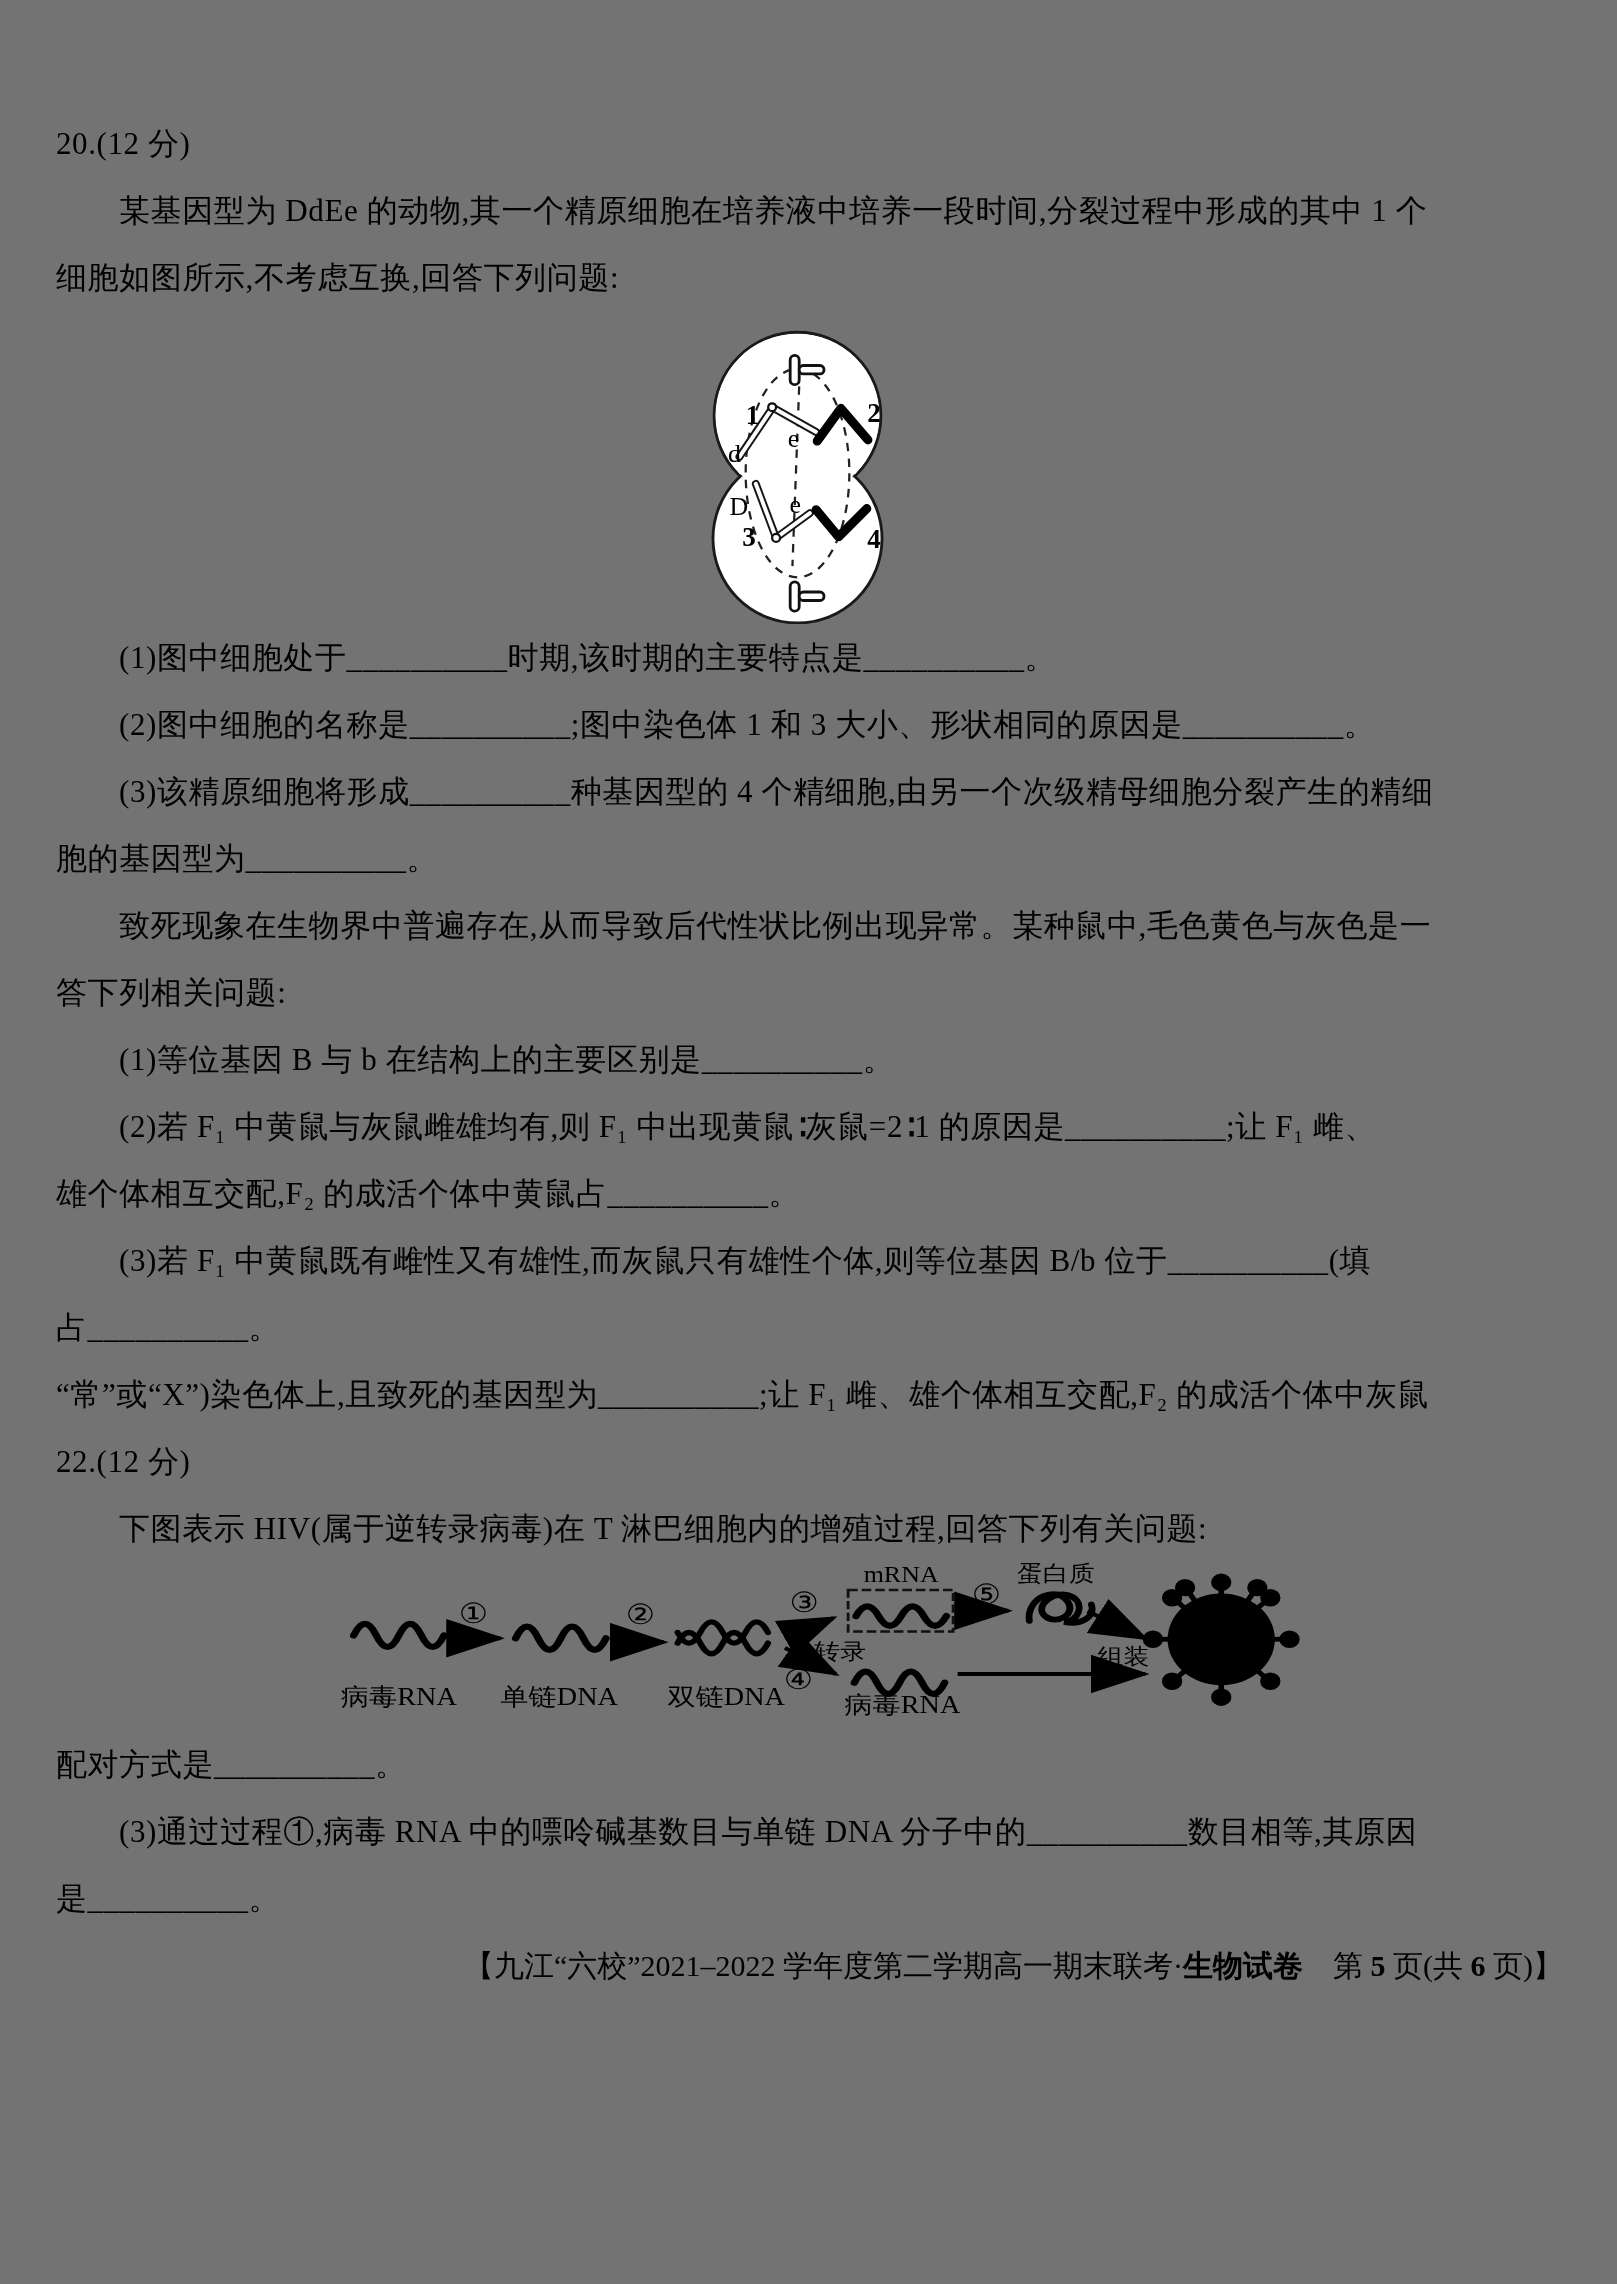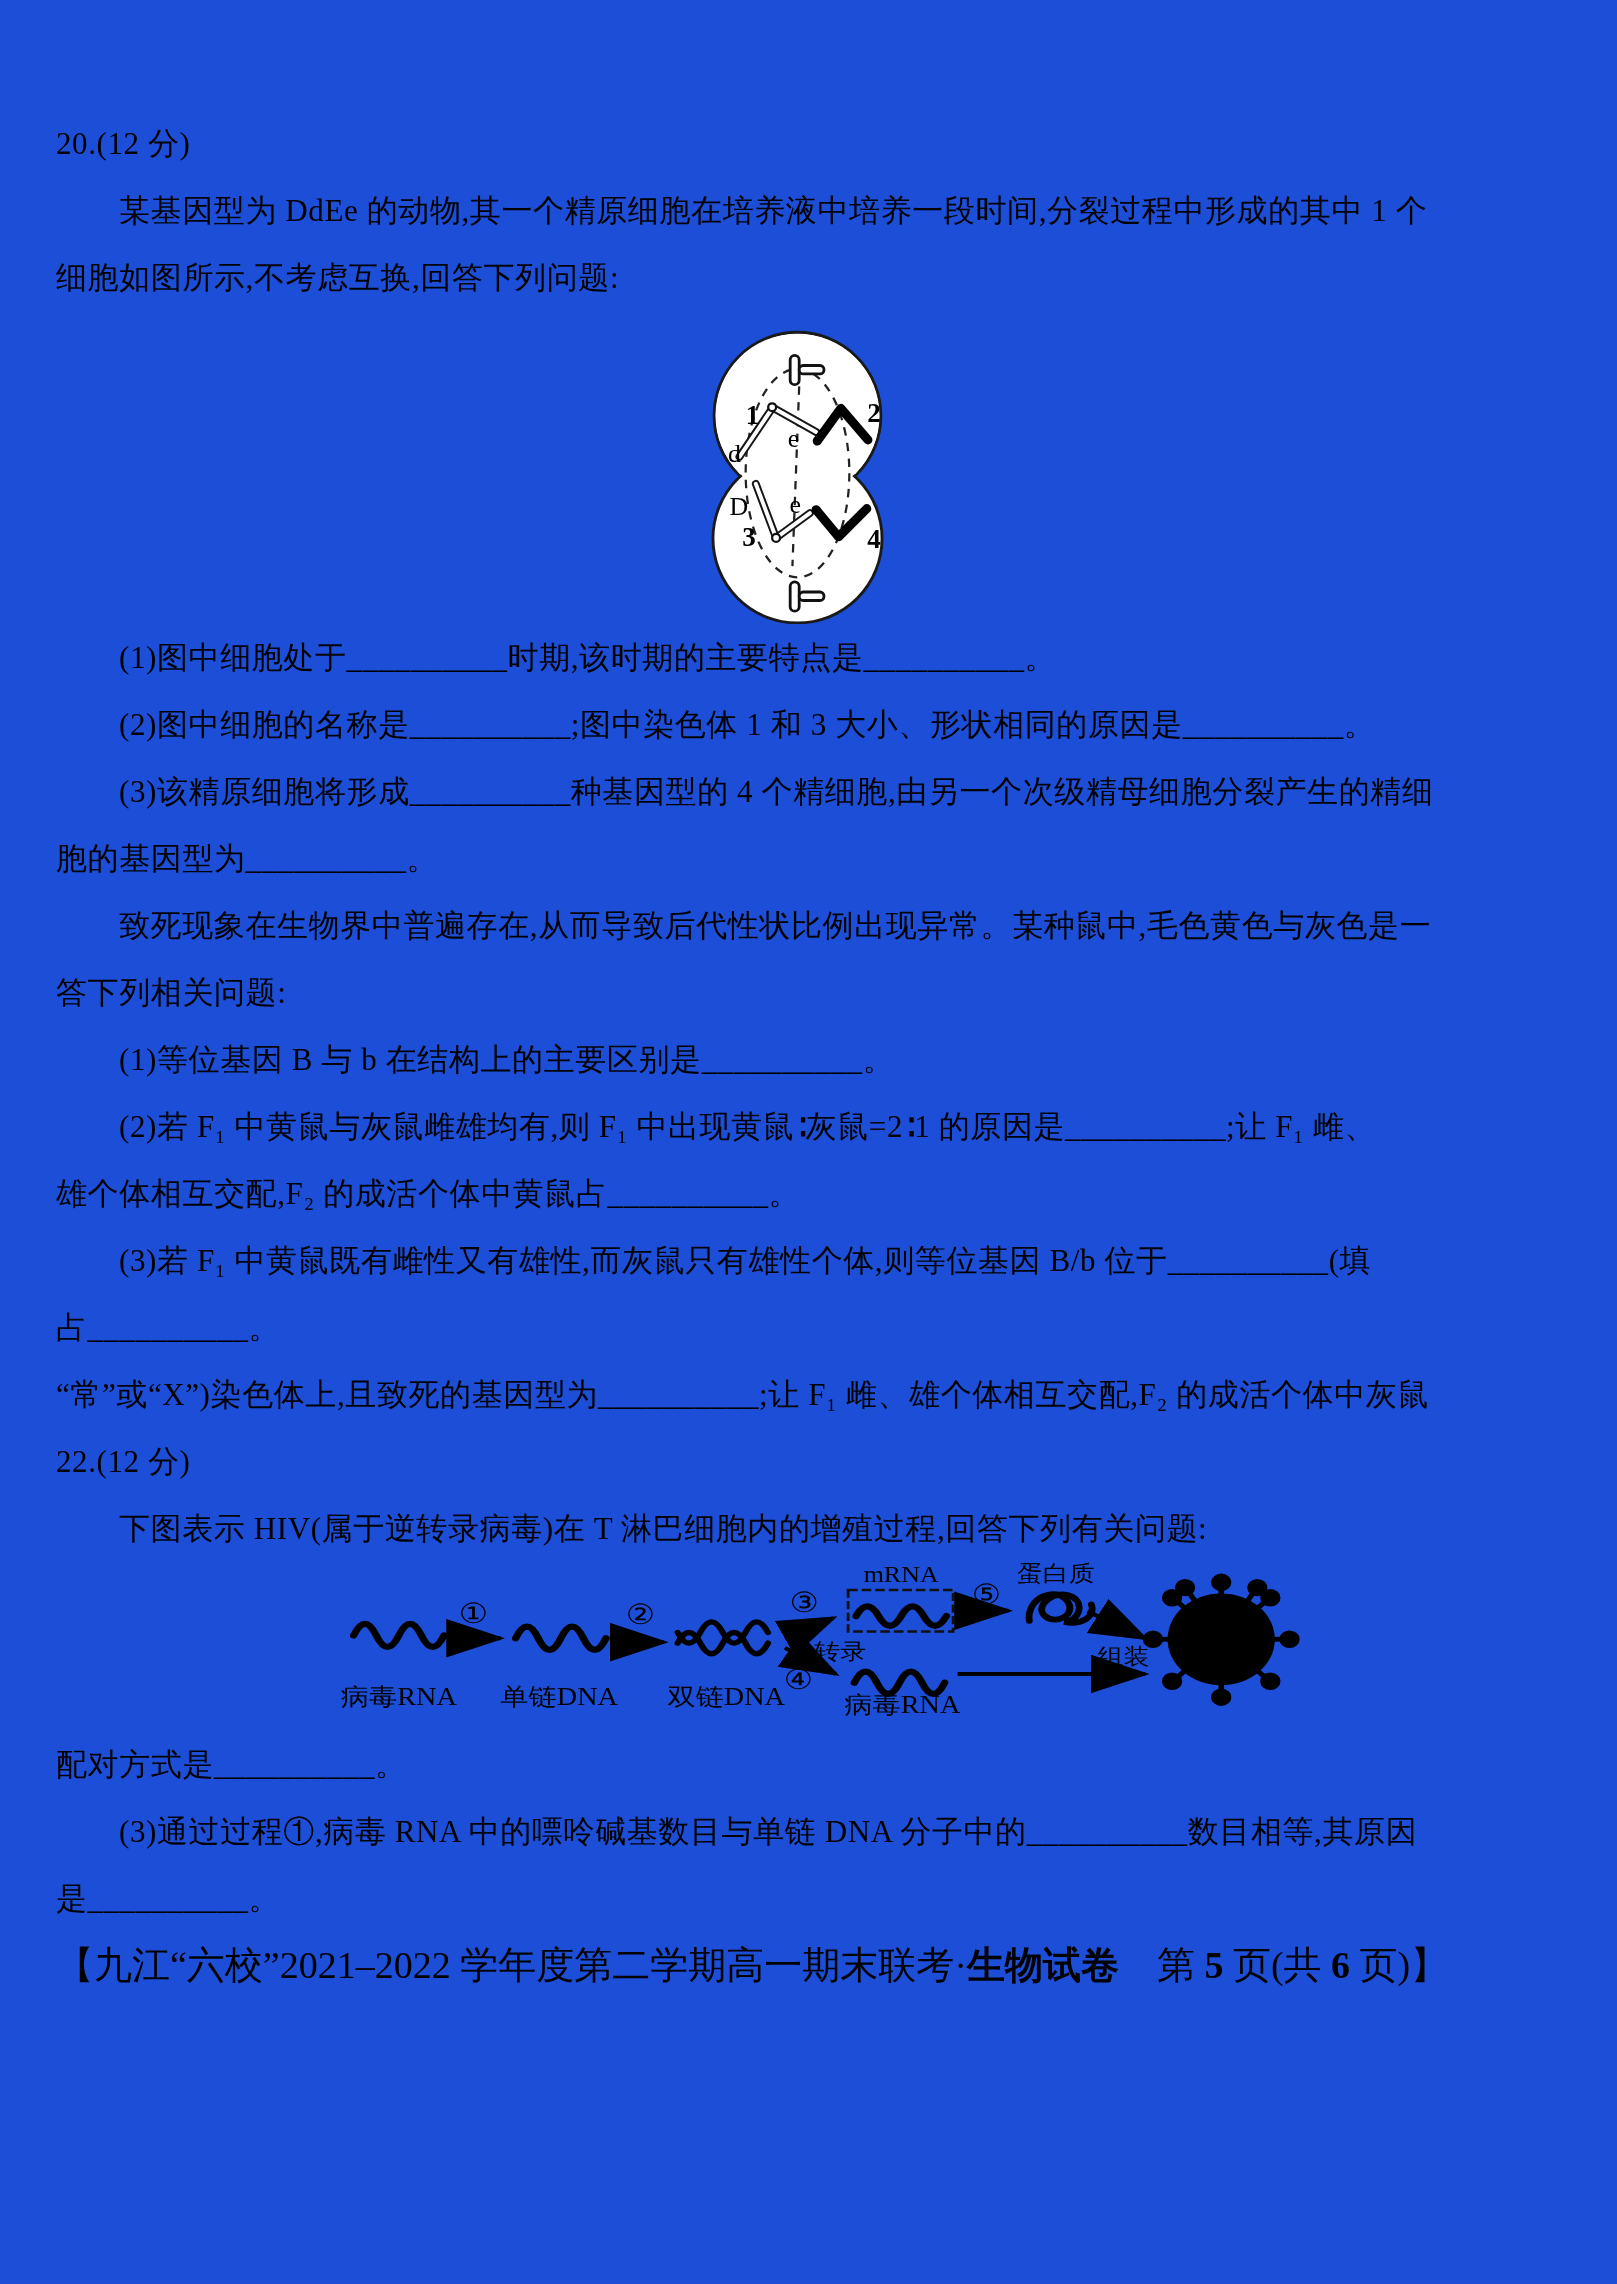--- a/index.html
+++ b/index.html
@@ -1,32 +1,32 @@
 <!DOCTYPE html>
 <html style="font-size:9px"><head>
 <meta charset="utf-8">
 <style>
   html,body { margin:0; padding:0; background:#888; }
   .page {
     position:relative;
     width:1617px; height:2284px;
     margin:0 auto;
-    background:#1d4ed8;
+    background:#737373;
     color:#000;
     font-family:"Liberation Serif","DejaVu Serif",serif;
     overflow:hidden;
   }
   .content { padding:110px 54px 0 56px; font-size:31px; }
   .line { line-height:67px; height:67px; white-space:nowrap; letter-spacing:0.6px; }
   .ind { text-indent:63px; }
   .figure-cell { height:313px; position:relative; }
   .figure-cell svg { position:absolute; left:595px; top:0; }
   .figure-hiv { height:169px; position:relative; }
   .figure-hiv svg { position:absolute; left:248px; top:0; }
-  .footer { text-align:left; font-size:38px; line-height:67px; height:67px; white-space:nowrap; }
+  .footer { text-align:right; font-size:30px; line-height:67px; height:67px; white-space:nowrap; }
   .footer .b { font-weight:bold; }
   .chr-outline { stroke:#161616; stroke-width:14; stroke-linecap:round; }
   .chr-hollow  { stroke:#ffffff; stroke-width:7;  stroke-linecap:round; }
   .chr-solid   { stroke:#000000; stroke-width:16; stroke-linecap:round; stroke-linejoin:round; fill:none; }
   .sq  { stroke:#000; stroke-width:13; fill:none; stroke-linecap:round; }
   .sq2 { stroke:#000; stroke-width:11; fill:none; stroke-linecap:round; }
   .arr { stroke:#000; stroke-width:8; fill:none; }
   .dlab { font-size:50px; }
   .dlab2 { font-size:46px; }
   .step { font-size:58px; }

